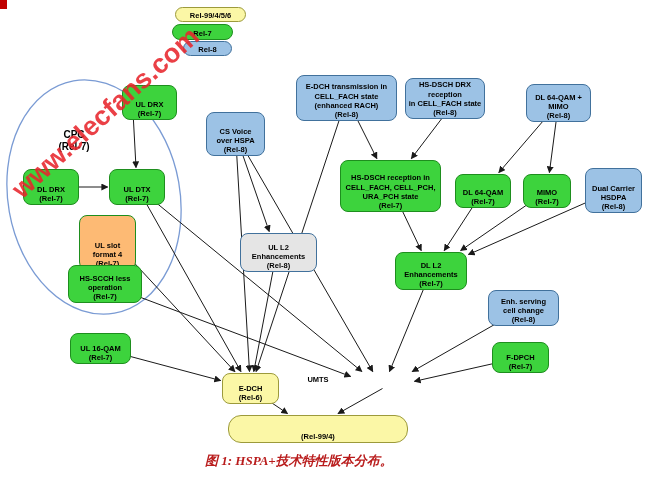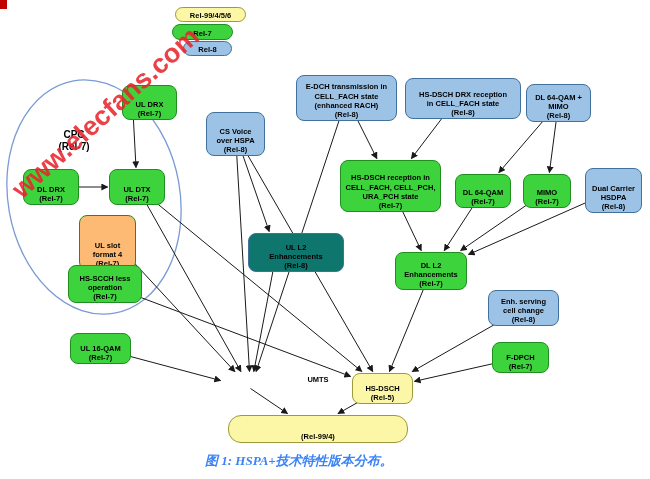--- a/index.html
+++ b/index.html
@@ -7,21 +7,21 @@
          font-family:"Liberation Sans",sans-serif;}
   #edge-layer{position:absolute;left:0;top:0;width:650px;height:479px;z-index:1;}
   .node{position:absolute;z-index:2;display:flex;flex-direction:column;align-items:center;
         justify-content:flex-end;text-align:center;color:#000;
         font:bold 7.5px/1.22 "Liberation Sans",sans-serif;
         border-radius:8px;box-sizing:border-box;padding:1px 2px;}
   .node.plain{background:transparent!important;border:none!important;font-size:10px;}
   .watermark{position:absolute;left:6px;top:182px;z-index:5;
              transform:rotate(-42deg);transform-origin:left top;
              font:bold 27px "Liberation Sans",sans-serif;opacity:.88;white-space:nowrap;}
-  .caption{position:absolute;left:205px;top:452px;z-index:3;color:#3b82f6;
+  .caption{position:absolute;left:205px;top:452px;z-index:3;color:#b91c1c;
            font-family:"Liberation Serif",serif;font-weight:bold;font-style:italic;font-size:13px;}
   .corner{position:absolute;left:0;top:0;width:7px;height:9px;z-index:4;}
 </style>
 </head>
 <body>
 
 <div id="stage">
     <svg id="edge-layer" viewBox="0 0 650 479">
       <defs>
         <marker id="arr" viewBox="0 0 8 8" refX="7" refY="4" markerWidth="7" markerHeight="7" orient="auto">
@@ -79,21 +79,21 @@
       <div>CS Voice</div>
       <div>over HSPA</div>
       <div>(Rel-8)</div>
     </div>
     <div class="node" style="left: 296px; top: 75px; width: 101px; height: 46px; background: rgb(156, 194, 229); border: 1.5px solid rgb(65, 113, 156);">
       <div>E-DCH transmission in</div>
       <div>CELL_FACH state</div>
       <div>(enhanced RACH)</div>
       <div>(Rel-8)</div>
     </div>
-    <div class="node" style="left: 405px; top: 78px; width: 116px; height: 41px; background: rgb(156, 194, 229); border: 1.5px solid rgb(65, 113, 156);">
+    <div class="node" style="left: 405px; top: 78px; width: 80px; height: 41px; background: rgb(156, 194, 229); border: 1.5px solid rgb(65, 113, 156);">
       <div>HS-DSCH DRX reception</div>
       <div>in CELL_FACH state</div>
       <div>(Rel-8)</div>
     </div>
     <div class="node" style="left: 526px; top: 84px; width: 65px; height: 38px; background: rgb(156, 194, 229); border: 1.5px solid rgb(65, 113, 156);">
       <div>DL 64-QAM +</div>
       <div>MIMO</div>
       <div>(Rel-8)</div>
     </div>
     <div class="node" style="left: 23px; top: 169px; width: 56px; height: 36px; background: rgb(61, 211, 61); border: 1.5px solid rgb(30, 142, 30);">
@@ -121,21 +121,21 @@
     <div class="node" style="left: 585px; top: 168px; width: 57px; height: 45px; background: rgb(156, 194, 229); border: 1.5px solid rgb(65, 113, 156);">
       <div>Dual Carrier</div>
       <div>HSDPA</div>
       <div>(Rel-8)</div>
     </div>
     <div class="node" style="left: 79px; top: 215px; width: 57px; height: 55px; background: #fdba74; border: 1.5px solid rgb(30, 142, 30);">
       <div>UL slot</div>
       <div>format 4</div>
       <div>(Rel-7)</div>
     </div>
-    <div class="node" style="left: 240px; top: 233px; width: 96px; height: 39px; background: #0f766e; border: 1.5px solid rgb(65, 113, 156); margin-left: 8px;">
+    <div class="node" style="left: 240px; top: 233px; width: 77px; height: 39px; background: #e5e5e5; border: 1.5px solid rgb(65, 113, 156);">
       <div>UL L2</div>
       <div>Enhancements</div>
       <div>(Rel-8)</div>
     </div>
     <div class="node" style="left: 395px; top: 252px; width: 72px; height: 38px; background: rgb(61, 211, 61); border: 1.5px solid rgb(30, 142, 30);">
       <div>DL L2</div>
       <div>Enhancements</div>
       <div>(Rel-7)</div>
     </div>
     <div class="node" style="left: 68px; top: 265px; width: 74px; height: 38px; background: rgb(61, 211, 61); border: 1.5px solid rgb(30, 142, 30);">
@@ -149,21 +149,21 @@
       <div>(Rel-8)</div>
     </div>
     <div class="node" style="left: 70px; top: 333px; width: 61px; height: 31px; background: rgb(61, 211, 61); border: 1.5px solid rgb(30, 142, 30);">
       <div>UL 16-QAM</div>
       <div>(Rel-7)</div>
     </div>
     <div class="node" style="left: 492px; top: 342px; width: 57px; height: 31px; background: rgb(61, 211, 61); border: 1.5px solid rgb(30, 142, 30);">
       <div>F-DPCH</div>
       <div>(Rel-7)</div>
     </div>
-    <div class="node" style="left: 352px; top: 373px; width: 61px; height: 31px; background: rgb(251, 247, 166); border: 1.5px solid rgb(156, 154, 59);">
-      <div>HS-DSCH</div>
-      <div>(Rel-5)</div>
+    <div class="node" style="left: 222px; top: 373px; width: 57px; height: 31px; background: rgb(251, 247, 166); border: 1.5px solid rgb(156, 154, 59);">
+      <div>E-DCH</div>
+      <div>(Rel-6)</div>
     </div>
     <div class="node" style="left: 228px; top: 415px; width: 180px; height: 28px; background: rgb(251, 247, 166); border: 1.5px solid rgb(156, 154, 59); border-radius: 13px; gap: 48px;">
       <div>UMTS</div>
       <div>(Rel-99/4)</div>
     </div>
   </div>
 
 </body></html>

